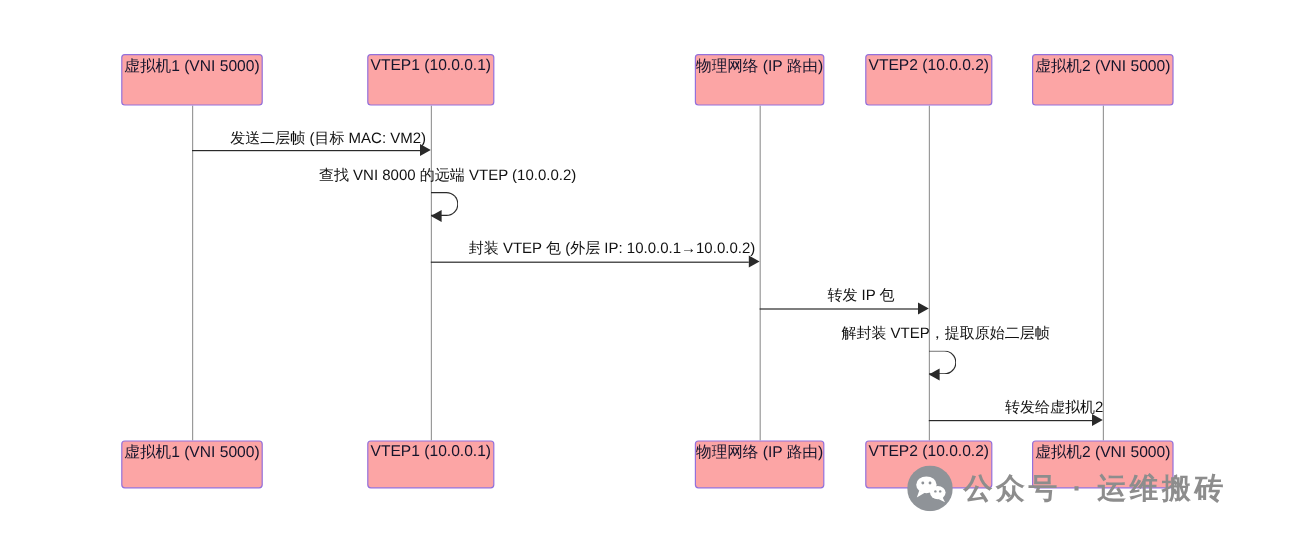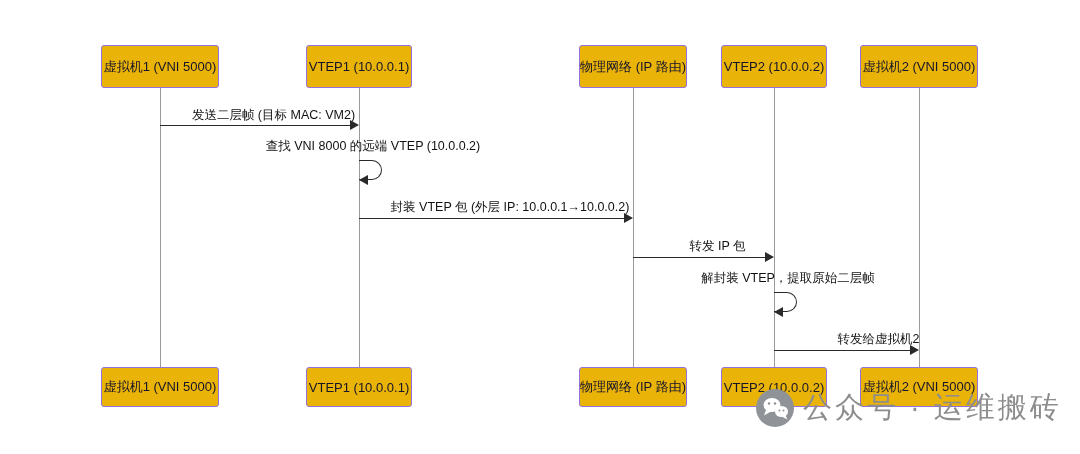--- a/index.html
+++ b/index.html
@@ -14,25 +14,24 @@
   }
   .lifeline {
     position: absolute;
     top: 88px;
     height: 279px;
     width: 0;
     border-left: 1px solid #9a9a9a;
   }
   .actor {
     position: absolute;
-    background: #eab308;
+    background: #fca5a5;
     border: 1px solid #9370DB;
     border-radius: 3px;
     display: flex;
-    align-items: center;
     justify-content: center;
     font-size: 13px;
     color: #14142b;
     white-space: nowrap;
   }
   .actor.top { top: 45px; height: 43px; }
   .actor.bottom { top: 367px; height: 40px; }
   .msg-label {
     position: absolute;
     font-size: 12.5px;
@@ -70,22 +69,22 @@
   }
   .watermark {
     position: absolute;
     left: 756px;
     top: 388px;
     display: flex;
     align-items: center;
     gap: 9px;
   }
   .watermark .wm-text {
-    font-size: 29px;
-    font-weight: normal;
+    font-size: 24px;
+    font-weight: bold;
     color: #8d8d8d;
     letter-spacing: 3px;
     white-space: nowrap;
   }
 </style>
 </head>
 <body>
 
 <div class="canvas">
 

